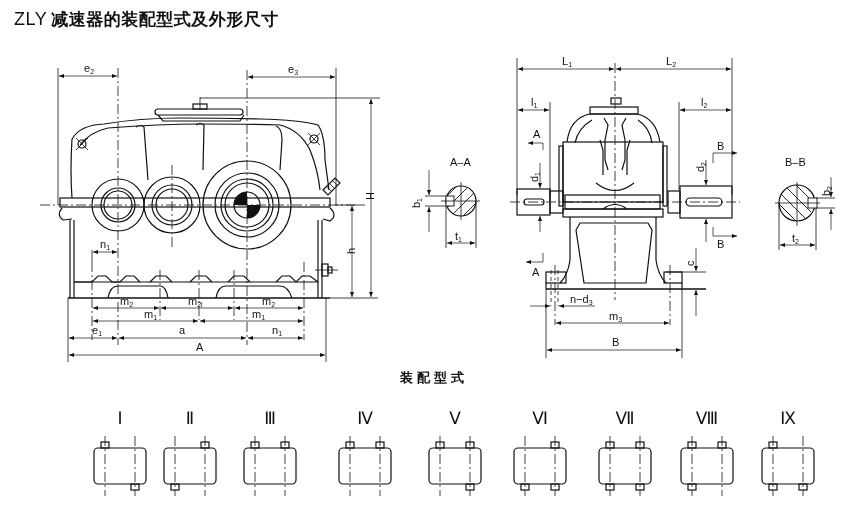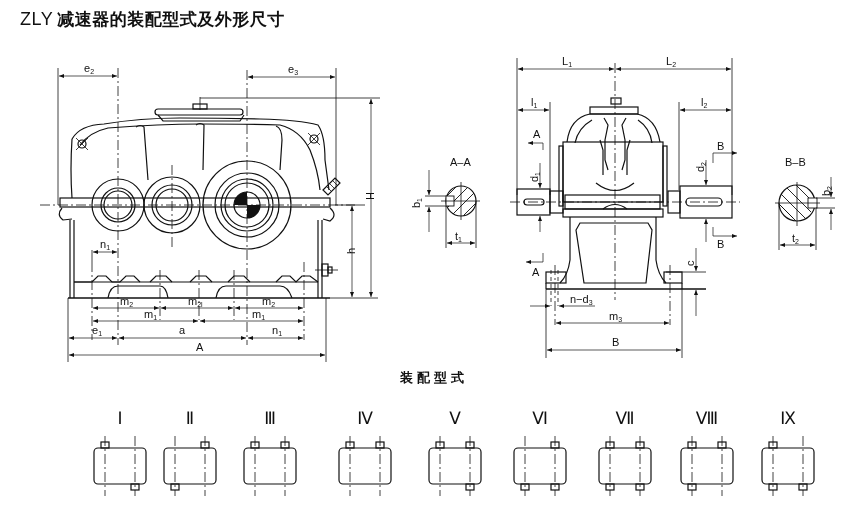--- a/index.html
+++ b/index.html
@@ -1,17 +1,17 @@
 <!DOCTYPE html>
 <html><head>
 <meta charset="utf-8">
 <style>
   html, body { margin: 0; padding: 0; background: #ffffff; }
   body { width: 865px; height: 506px; position: relative; overflow: hidden; font-family: "DejaVu Sans", sans-serif; color: #111; }
-  #page-title { position: absolute; left: 20px; top: 8px; font-size: 17px; font-weight: bold; letter-spacing: 0.5px; white-space: nowrap; }
+  #page-title { position: absolute; left: 14px; top: 8px; font-size: 17px; font-weight: bold; letter-spacing: 0.5px; white-space: nowrap; }
   #page-title .latin { font-family: "Liberation Sans", sans-serif; font-weight: normal; font-size: 18px; margin-right: 4px; }
   svg#drawing { position: absolute; left: 0; top: 0; }
   svg text { font-family: "Liberation Sans", sans-serif; fill: #111; }
   .ln { stroke: #111; stroke-width: 1.2; fill: none; }
   .thin { stroke: #111; stroke-width: 0.8; fill: none; }
   .thick { stroke: #111; stroke-width: 1.6; fill: none; }
   .ctr { stroke: #111; stroke-width: 0.8; fill: none; stroke-dasharray: 10 3 2 3; }
   .dash { stroke: #111; stroke-width: 0.8; fill: none; stroke-dasharray: 4 3; }
   .dim { stroke: #111; stroke-width: 0.7; fill: none; marker-start: url(#arr); marker-end: url(#arr); }
   .dim1 { stroke: #111; stroke-width: 0.7; fill: none; marker-end: url(#arr); }

